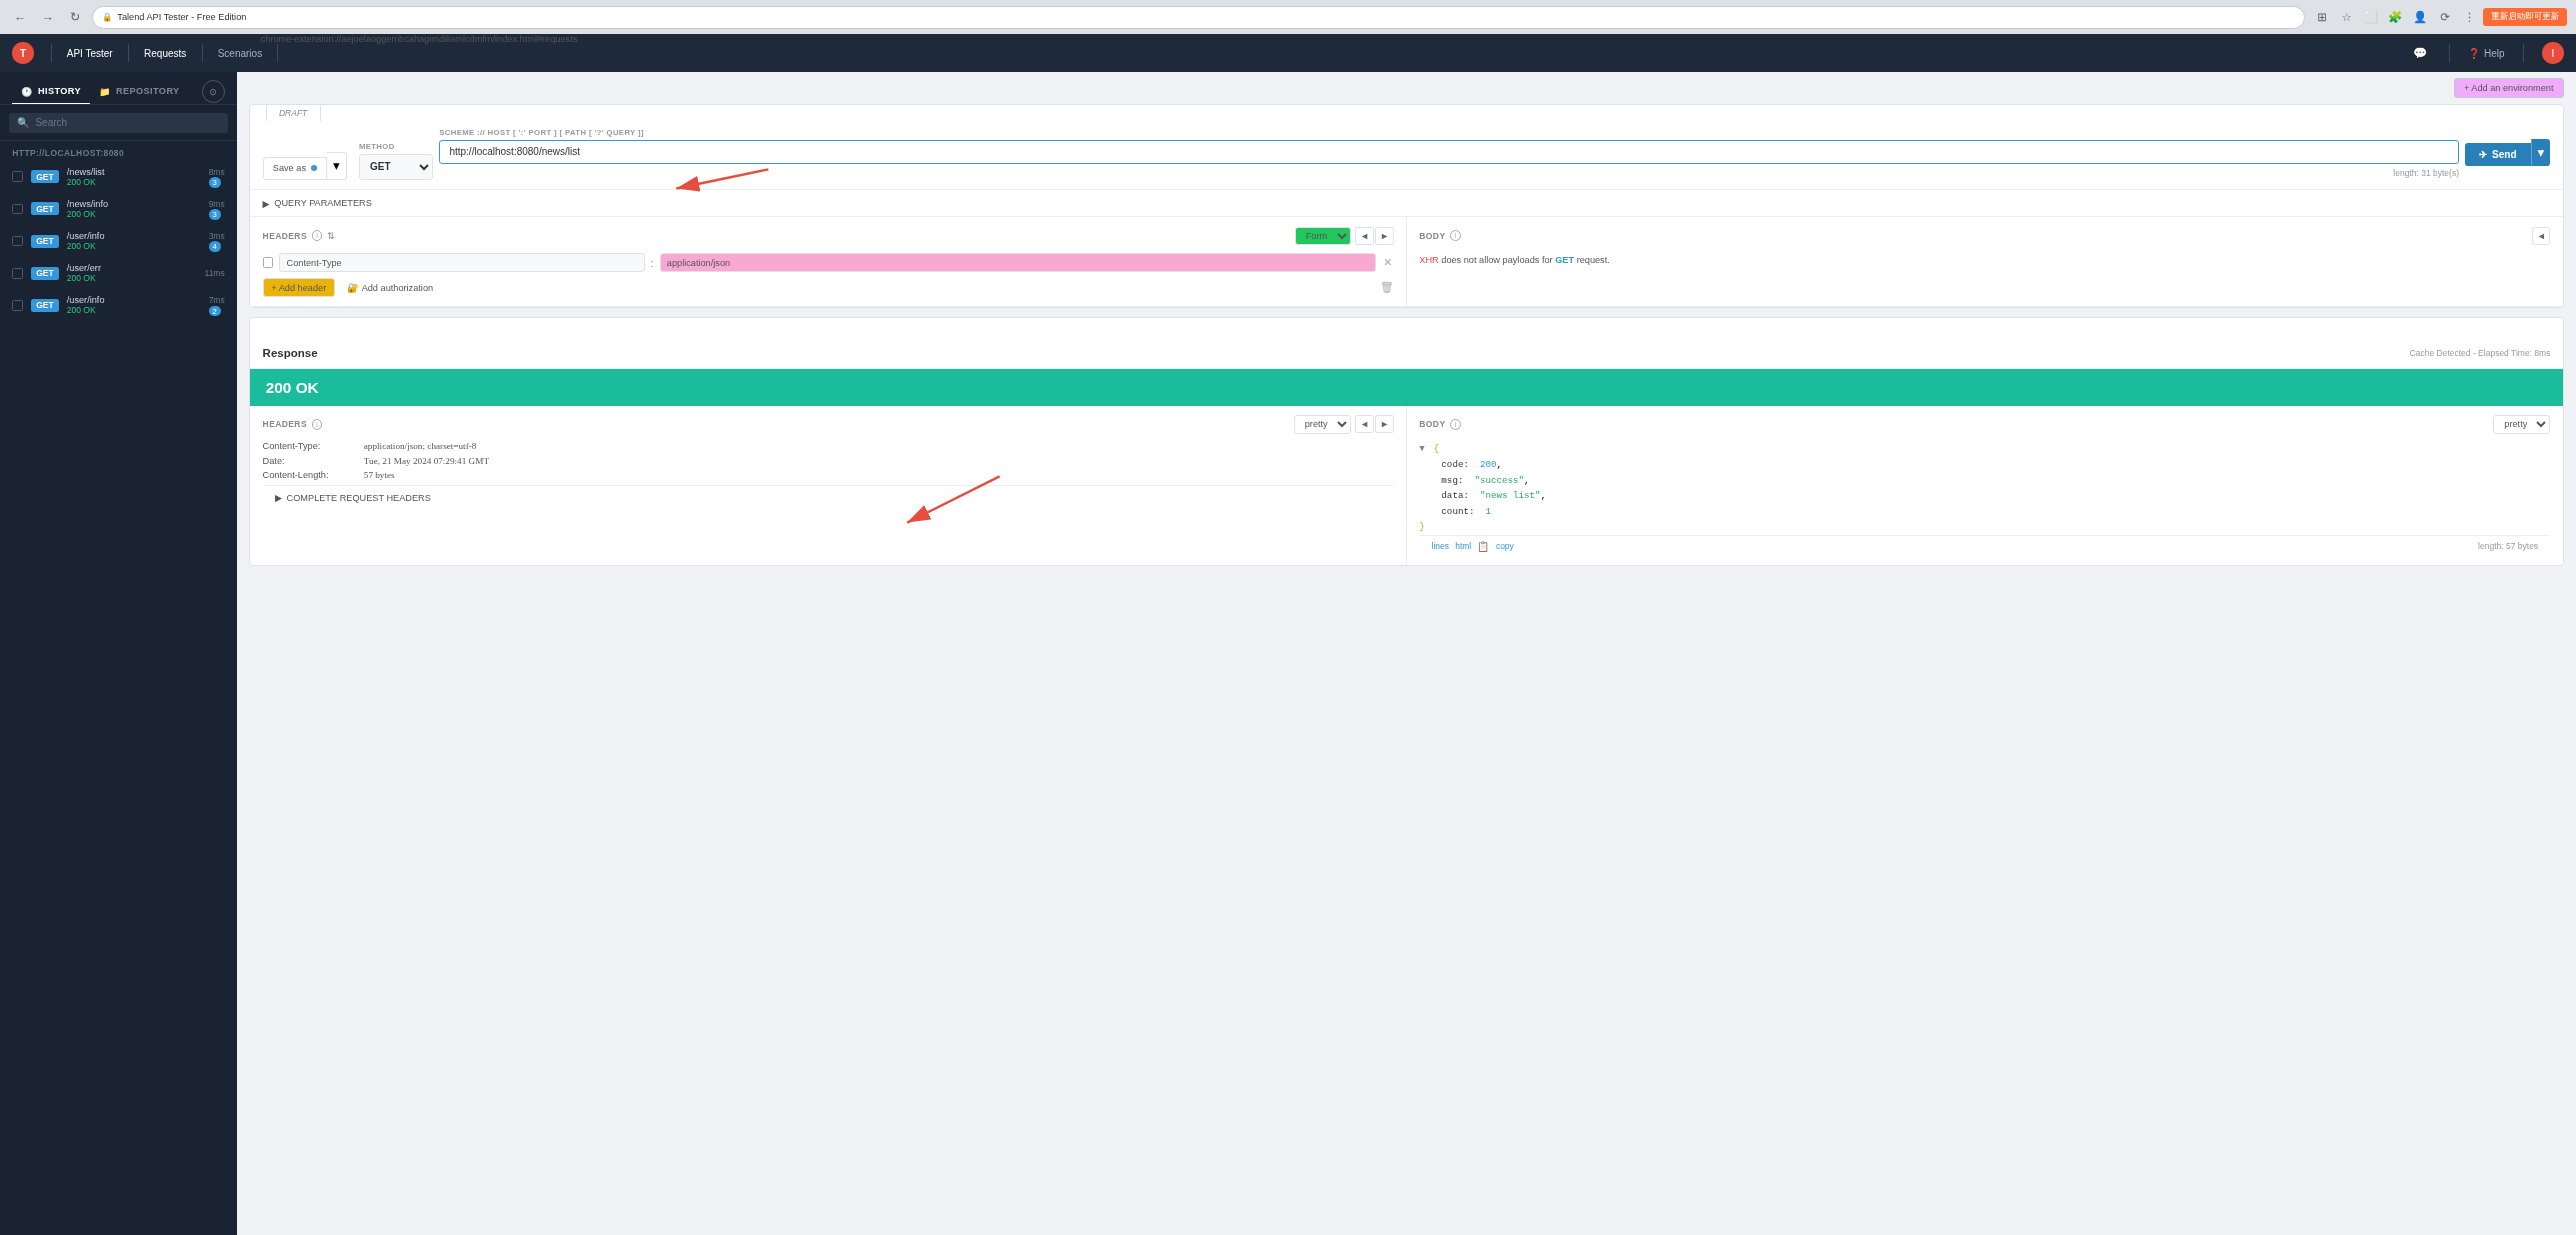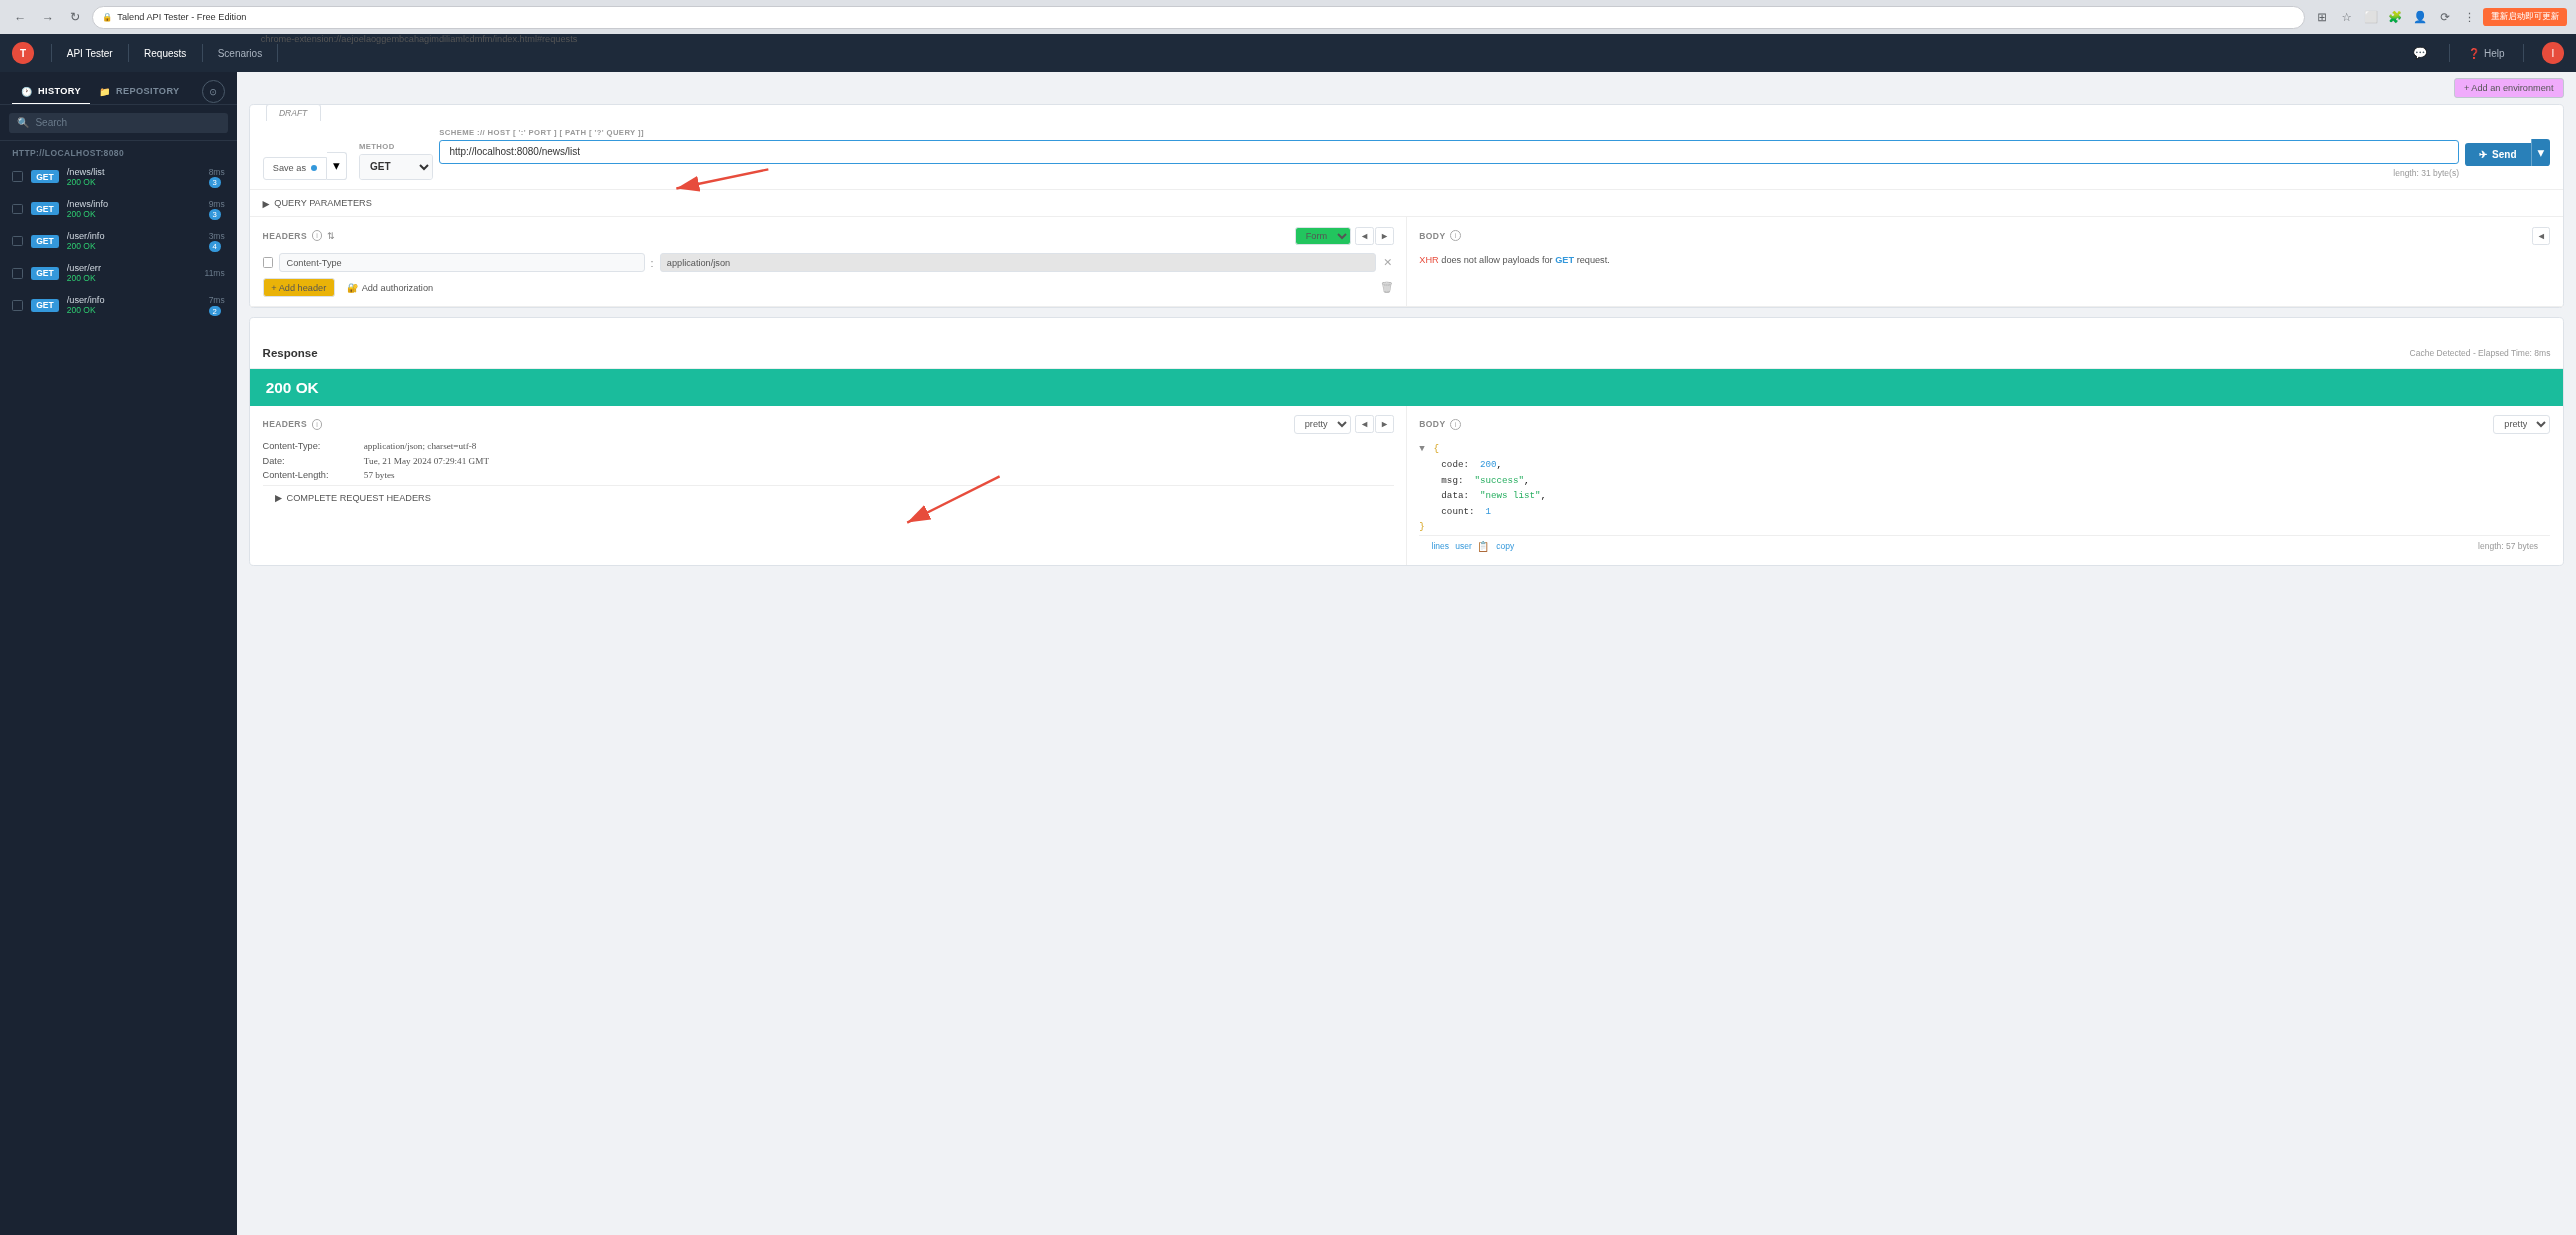--- a/index.html
+++ b/index.html
@@ -481,21 +481,21 @@
       background: #f8f9fa;
       color: #555;
     }
     .header-colon { color: #888; font-size: 10.8px; }
     .header-val-input {
       flex: 2;
       border: 0.8px solid #dde2e8;
       border-radius: 3.1px;
       padding: 3.8px 6.1px;
       font-size: 9.2px;
-      background: #e5e5e5;
+      background: #f9a8d4;
       color: #555;
     }
     .header-delete-btn {
       background: none;
       border: none;
       cursor: pointer;
       color: #aaa;
       font-size: 10.8px;
       padding: 1.5px;
     }
@@ -961,21 +961,21 @@
             &nbsp;<span class="json-string">"success"</span><span>,</span><br>
             &nbsp;&nbsp;&nbsp;&nbsp;<span class="json-key">data:</span>
             &nbsp;<span class="json-string">"news list"</span><span>,</span><br>
             &nbsp;&nbsp;&nbsp;&nbsp;<span class="json-key">count:</span>
             &nbsp;<span class="json-number">1</span><br>
             <span class="json-brace">}</span>
           </div>
           <div class="response-body-footer">
             <div class="body-footer-links">
               <span class="footer-link">lines</span>
-              <span class="footer-link">user</span>
+              <span class="footer-link">html</span>
               <span>📋</span>
               <span class="footer-link">copy</span>
             </div>
             <span class="footer-length">length: 57 bytes</span>
           </div>
         </div>
       </div>
     </div>
 
     <div style="position:absolute; top:154px; left:630px; pointer-events:none; z-index:100;">

